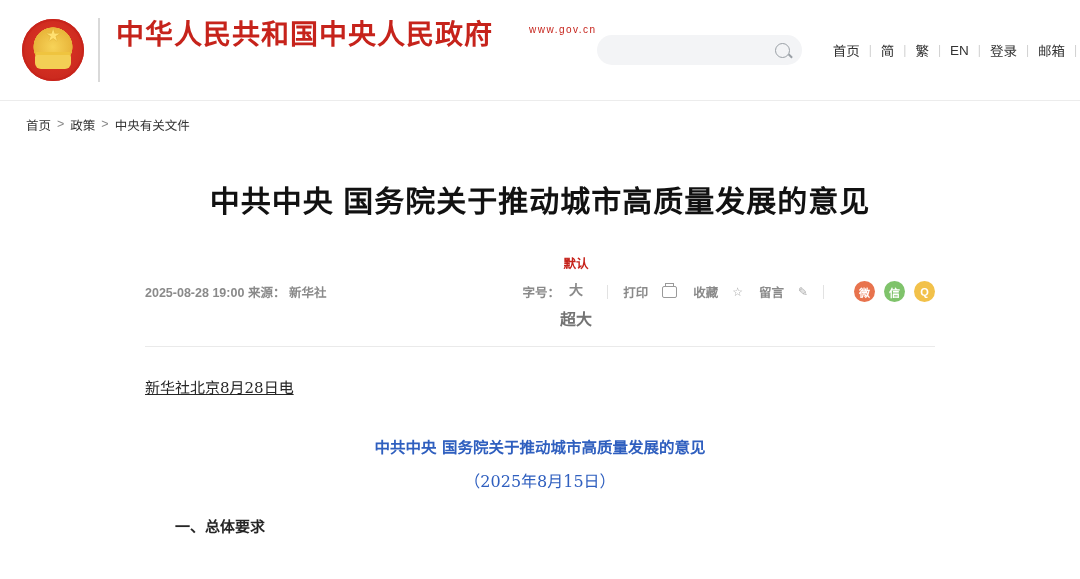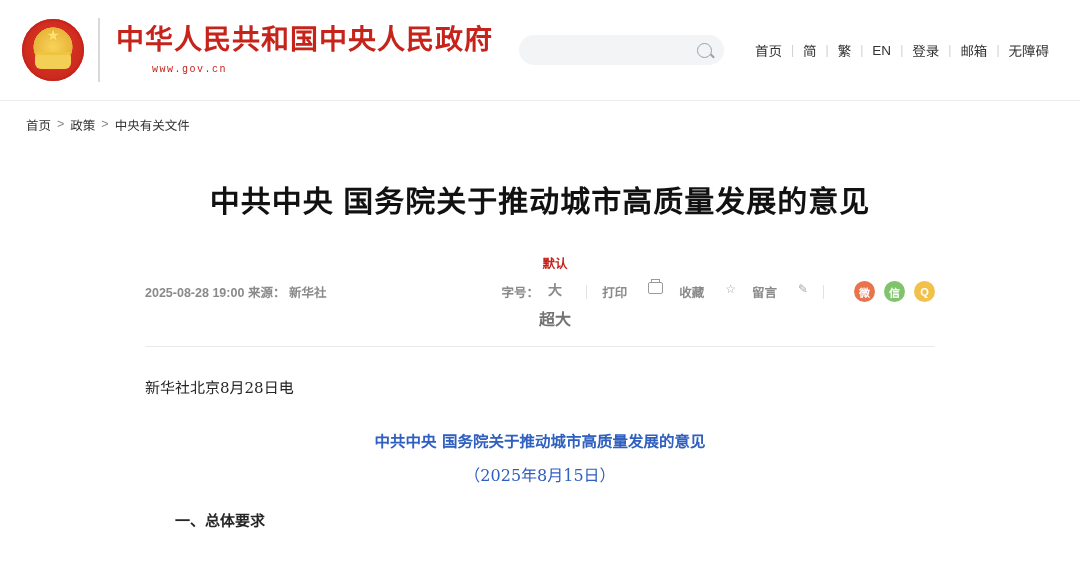--- a/index.html
+++ b/index.html
@@ -50,26 +50,24 @@
     position: absolute;
     left: 13px; right: 13px;
     bottom: 12px;
     height: 14px;
     background: #f3cf55;
     border-radius: 2px 2px 6px 6px;
     box-shadow: 0 -4px 0 -1px #efc43f;
   }
   .brand {
     display: flex;
-    flex-direction: column;
     justify-content: center;
     border-left: 2px solid #d9d9d9;
     padding-left: 16px;
     height: 64px;
-    font-family: Liberation Mono, monospace;
   }
   .brand-title {
     color: #c6231b;
     font-size: 28px;
     font-weight: bold;
     letter-spacing: 1px;
     line-height: 1.2;
     white-space: nowrap;
   }
   .brand-sub {
@@ -179,21 +177,22 @@
   .fontsize-group .big { font-size: 14px; }
   .fontsize-group .huge { font-size: 16px; }
   .vline {
     width: 1px;
     height: 14px;
     background: #e2e2e2;
     margin: 0 15px;
   }
   .tool {
     display: flex;
-    gap: 21px;
+    align-items: center;
+    gap: 14px;
     white-space: nowrap;
   }
   .printer {
     width: 13px; height: 10px;
     border: 1.3px solid #9a9a9a;
     border-radius: 2px;
     position: relative;
     display: inline-block;
   }
   .printer::before {
@@ -220,21 +219,21 @@
   .circ.wechat { background: #7fc36b; }
   .circ.qzone { background: #f2c14a; }
 
   .body-text {
     padding-top: 26px;
     font-size: 15px;
     line-height: 2.05;
     color: #262626;
     font-family: "DejaVu Serif", "Liberation Serif", serif;
   }
-  .dateline { margin: 0 0 22px 0; }
+  .dateline { margin: 0 0 28px 0; text-decoration: underline; }
   .inner-title {
     text-align: center;
     color: #2f5fbf;
     font-size: 15.5px;
     font-weight: bold;
     margin: 0 0 2px 0;
   }
   .inner-date {
     text-align: center;
     color: #2f5fbf;

